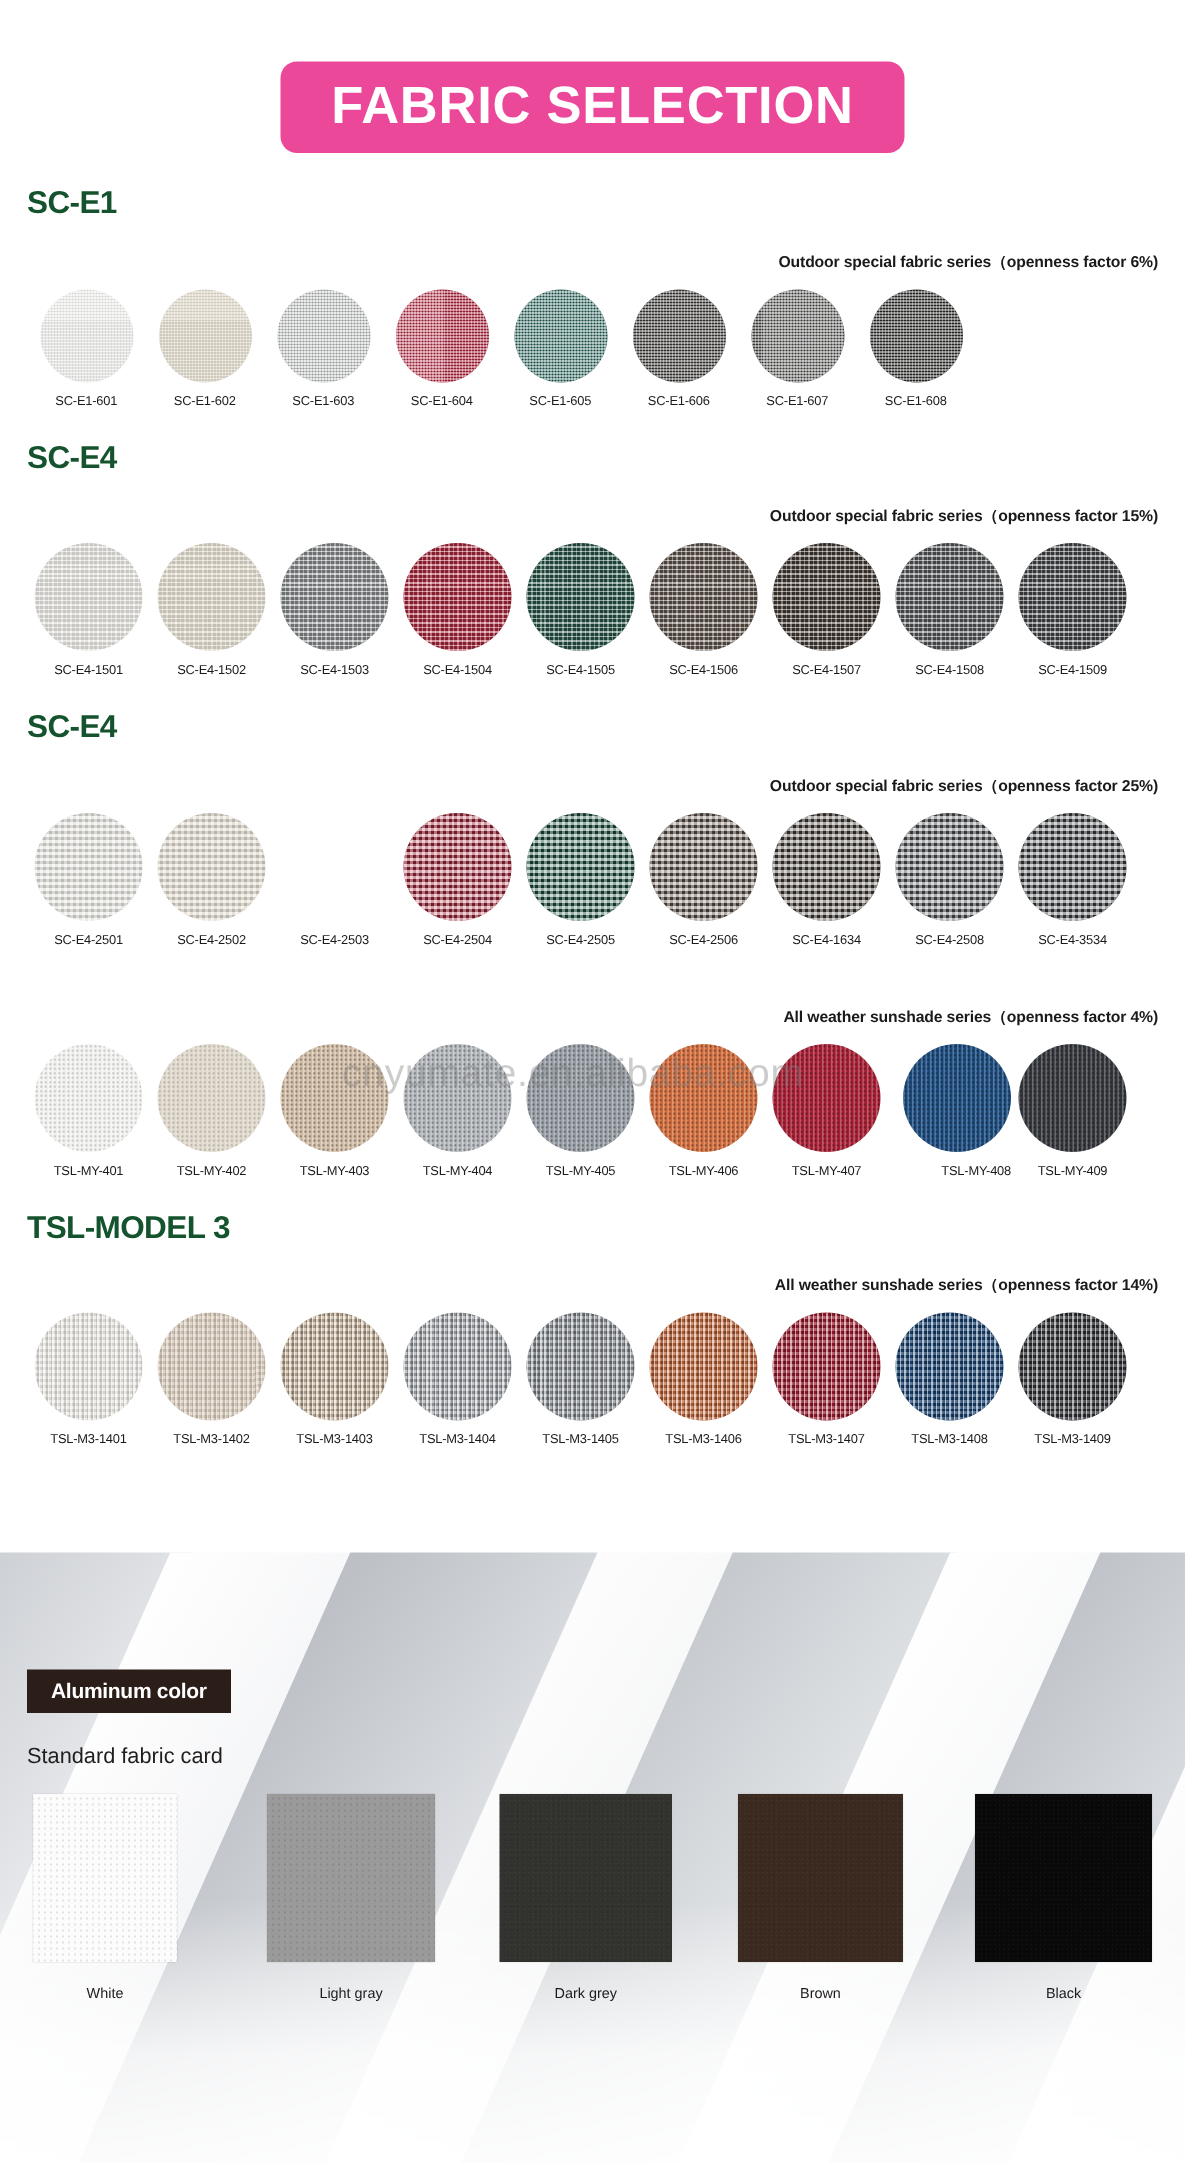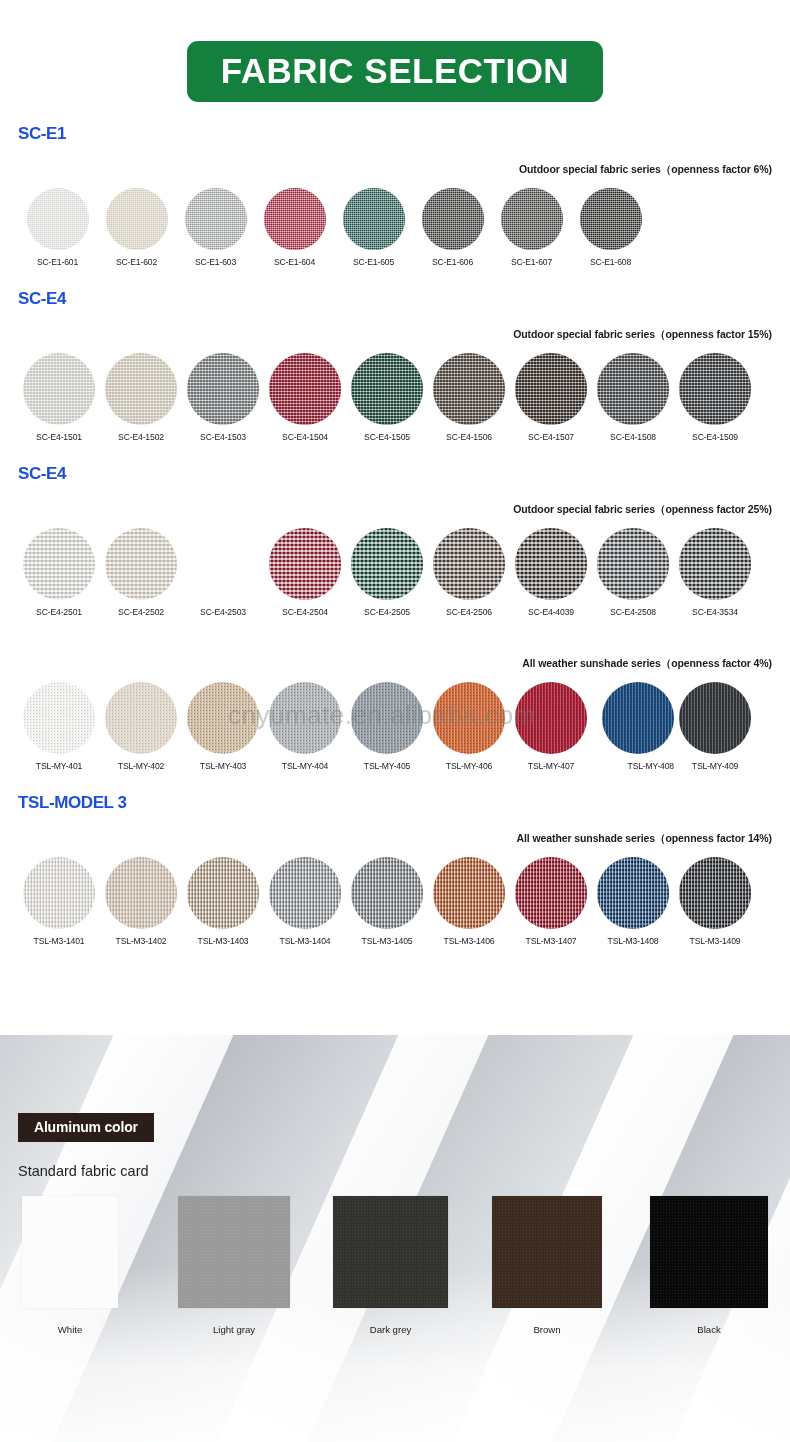--- a/index.html
+++ b/index.html
@@ -7,35 +7,35 @@
     width: 790px; height: 1442px;
     background: #ffffff;
     font-family: "Liberation Sans", sans-serif;
     overflow: hidden;
   }
   .page { position: relative; width: 790px; height: 1442px; background: #fff; }
 
   
   .title-wrap { width: 100%; display: flex; justify-content: center; padding-top: 41px; }
   .title-badge {
-    background: #15803d; color: #fff;
+    background: #ec4899; color: #fff;
     border-radius: 11px;
     padding: 12px 34px 14px 34px;
     font-size: 35px; font-weight: 700;
     letter-spacing: 0.5px;
     font-family: "Liberation Sans", sans-serif;
     line-height: 1;
   }
 
   
   .fabric-area { padding: 0 18px; }
   .section { margin-top: 22px; }
   .section.gap-big { margin-top: 40px; }
   .sec-title {
-    font-size: 17px; font-weight: 700; color: #1d4ed8;
+    font-size: 21px; font-weight: 700; color: #14532d;
     letter-spacing: -0.4px; line-height: 1.12;
   }
   .sec-sub {
     font-size: 10.5px; font-weight: 700; color: #1a1a1a;
     margin-top: 20px; letter-spacing: -0.1px; text-align: right;
   }
 
   .swatch-row { display: flex; margin-top: 11px; }
   .swatch-cell { display: flex; flex-direction: column; align-items: center; }
   .swatch {
@@ -292,21 +292,21 @@
           <div class="swatch-cell" style="width: 82px;">
             <div class="swatch" style="width: 72px; height: 72px; background: rgb(106, 92, 82);">
               <div class="tex weave-open"></div>
             </div>
             <div class="swatch-label">SC-E4-2506</div>
           </div>
           <div class="swatch-cell" style="width: 82px;">
             <div class="swatch" style="width: 72px; height: 72px; background: rgb(75, 67, 61);">
               <div class="tex weave-open"></div>
             </div>
-            <div class="swatch-label">SC-E4-4039</div>
+            <div class="swatch-label">SC-E4-1634</div>
           </div>
           <div class="swatch-cell" style="width: 82px;">
             <div class="swatch" style="width: 72px; height: 72px; background: rgb(92, 95, 98);">
               <div class="tex weave-open"></div>
             </div>
             <div class="swatch-label">SC-E4-2508</div>
           </div>
           <div class="swatch-cell" style="width: 82px;">
             <div class="swatch" style="width: 72px; height: 72px; background: rgb(69, 72, 75);">
               <div class="tex weave-open"></div>

